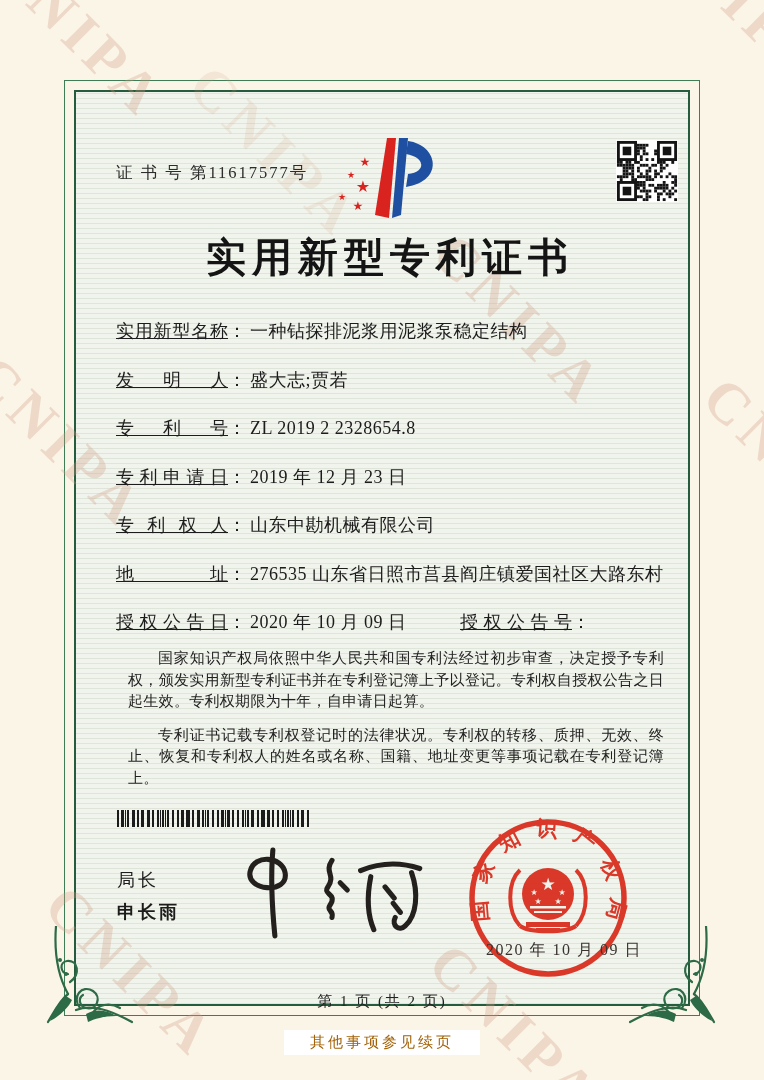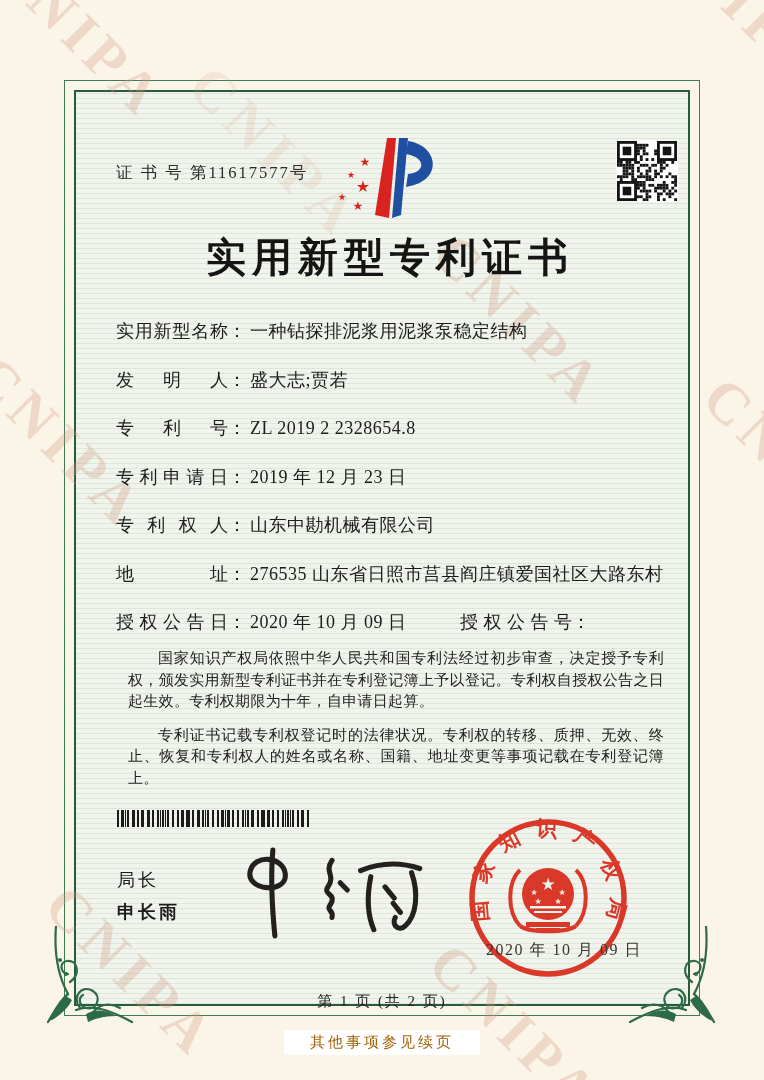--- a/index.html
+++ b/index.html
@@ -45,21 +45,21 @@
   .title{
     position:absolute;left:16px;right:0;top:138px;
     text-align:center;font-size:40px;font-weight:bold;
     letter-spacing:6px;color:#141414;
   }
   
   .fields{position:absolute;left:40px;top:226px;width:566px;font-size:18px;color:#1c1c1c;}
   .frow{display:flex;align-items:flex-start;line-height:26px;margin-bottom:22.5px;white-space:nowrap;}
   .flabel{
     display:inline-block;width:112px;
-    text-align:justify;text-align-last:justify;
+    text-align:justify;text-align-last:justify;text-decoration:underline;
   }
   .fcolon{display:inline-block;margin-right:4px;}
   .fvalue{letter-spacing:0.5px;}
   .fvalue-fixed{width:172px;letter-spacing:0.5px;}
   .gap2{width:38px;}
   
   .paras{
     position:absolute;left:40px;top:544px;width:560px;
     font-size:15px;line-height:21.6px;color:#222;letter-spacing:0.3px;
     text-align:justify;

